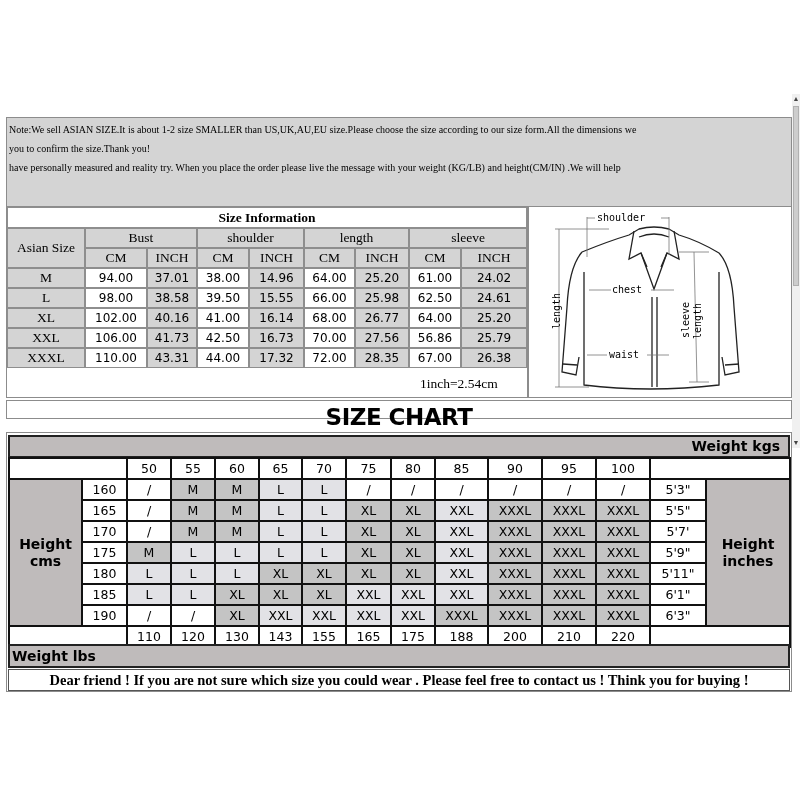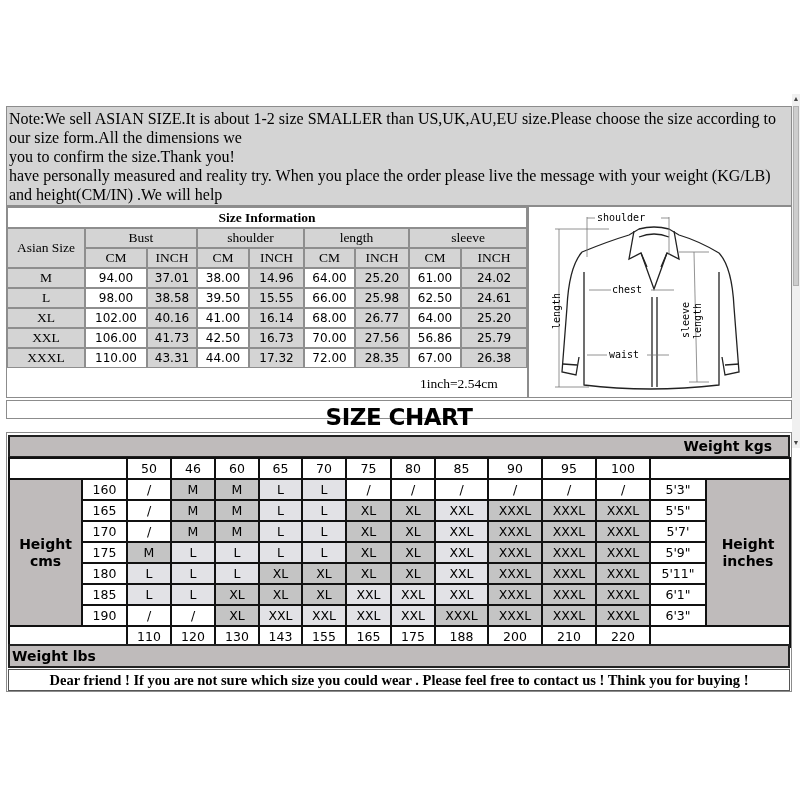--- a/index.html
+++ b/index.html
@@ -1,23 +1,23 @@
 <!DOCTYPE html>
 <html><head>
   <meta charset="utf-8">
   <style>
     * { box-sizing: border-box; margin: 0; padding: 0; }
     html, body { width: 800px; height: 800px; background: #ffffff; overflow: hidden; }
     body { position: relative; font-family: "Liberation Serif", serif; color: #000; }
 
     
     .note {
-      position: absolute; left: 6px; top: 106px; width: 786px; height: 100px;
+      position: absolute; left: 6px; top: 117px; width: 786px; height: 100px;
       background: #d4d4d4; border: 1px solid #8c8c8c;
-      font-size: 16px; line-height: 19px; padding: 2px 2px 0 2px;
+      font-size: 10px; line-height: 19px; padding: 2px 2px 0 2px;
     }
 
     
     .info-wrap {
       position: absolute; left: 6px; top: 206px; width: 522px; height: 192px;
       border: 1px solid #8c8c8c; background: #fff;
     }
     table.info {
       border-collapse: separate; border-spacing: 0; width: 520px; table-layout: fixed;
       font-size: 13.5px;
@@ -51,21 +51,21 @@
       text-align: center; line-height: 32px; letter-spacing: -0.5px;
     }
     .chart {
       position: absolute; left: 6px; top: 432px; width: 786px; height: 260px;
       border: 1px solid #8c8c8c; background: #fff;
     }
     .kgs-bar {
       position: absolute; left: 1px; top: 2px; width: 782px; height: 23px;
       background: #bfbbbb; border: 2px solid #222;
       font-family: "DejaVu Sans", sans-serif; font-weight: bold; font-size: 14px;
-      text-align: right; line-height: 19px; padding-right: 16px;
+      text-align: right; line-height: 19px; padding-right: 8px;
     }
     table.grid {
       position: absolute; left: 1px; top: 24px;
       border-collapse: collapse; table-layout: fixed;
       font-family: "DejaVu Sans", sans-serif; font-size: 12.5px;
     }
     table.grid td {
       border: 2px solid #111; text-align: center; height: 21px; padding: 0;
       background: #fff; white-space: nowrap;
     }
@@ -269,21 +269,21 @@
         <col style="width:54px">
         <col style="width:54px">
         <col style="width:54px">
       <col style="width:56px">
         <col style="width:84px">
     </colgroup>
     <tbody id="grid-body">
         <tr>
           <td colspan="2"></td>
           <td>50</td>
-          <td>46</td>
+          <td>55</td>
           <td>60</td>
           <td>65</td>
           <td>70</td>
           <td>75</td>
           <td>80</td>
           <td>85</td>
           <td>90</td>
           <td>95</td>
           <td>100</td>
           <td colspan="2"></td>

